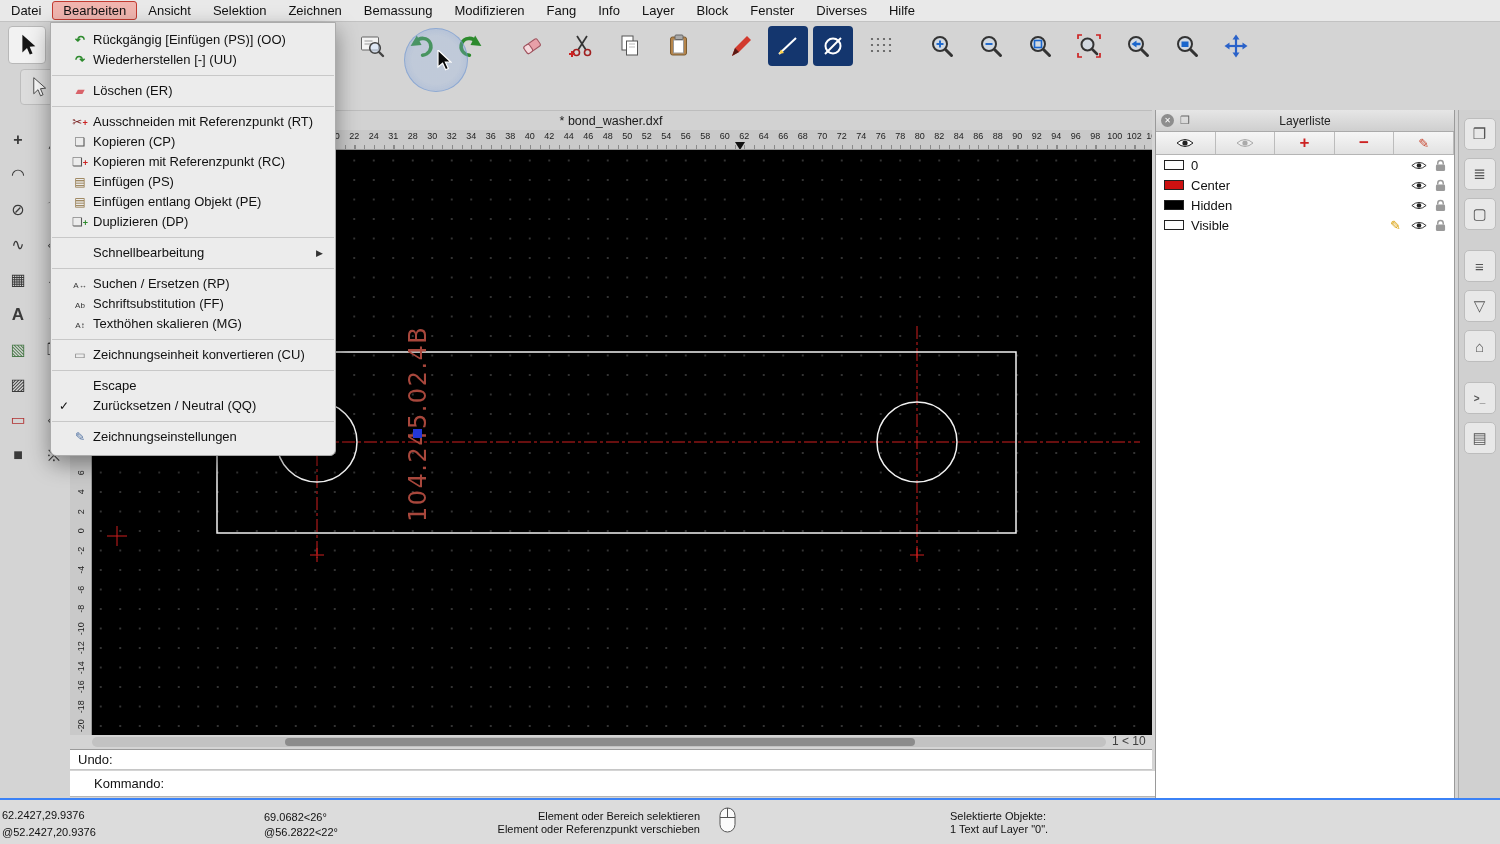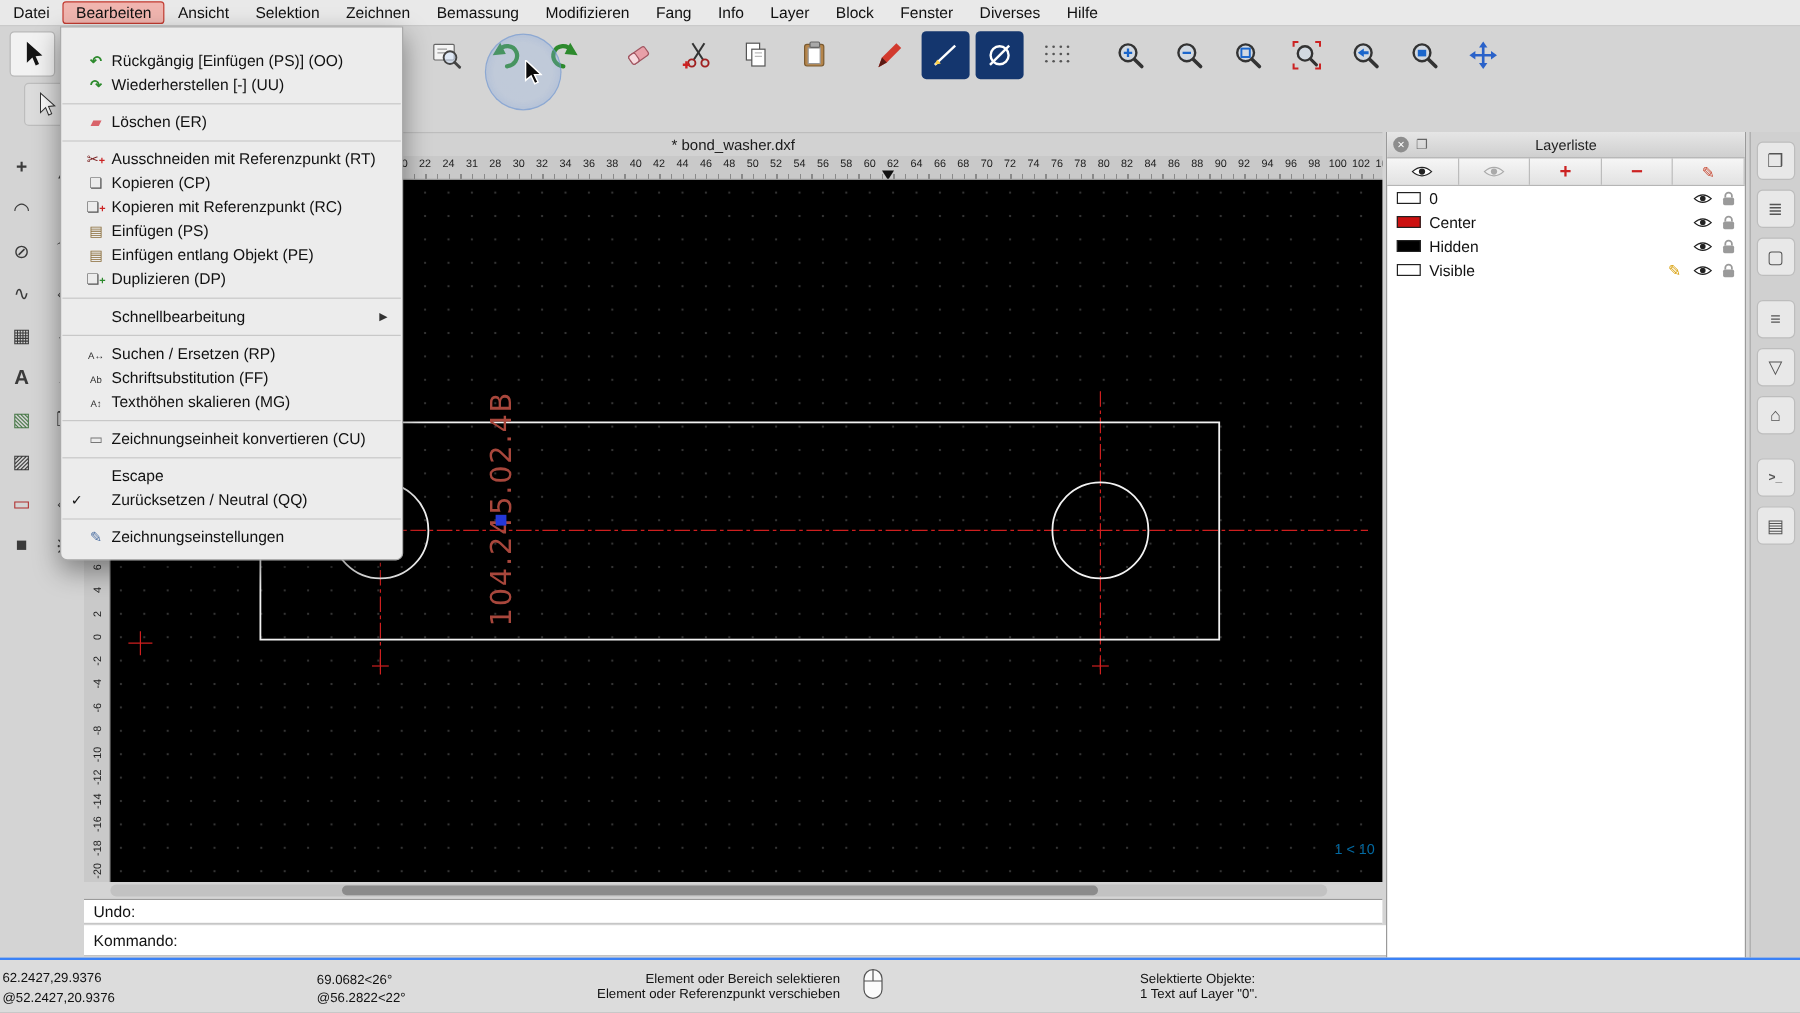--- a/index.html
+++ b/index.html
@@ -68,25 +68,25 @@
   .lnum{flex:0 0 19.5px;height:19.5px;width:22px;display:flex;align-items:center;justify-content:center;
         transform:rotate(-90deg);font-size:9px;color:#222;}
   .canvas{position:absolute;left:92px;top:150px;width:1060px;height:585px;background:#000;overflow:hidden;
           background-image:radial-gradient(circle,#343434 1px,transparent 1.3px);
           background-size:19.5px 19.5px;background-position:-1px 0.75px;}
   .canvas svg{position:absolute;left:0;top:0;}
 
   
   .hscroll{position:absolute;left:92px;top:737px;width:1014px;height:10px;background:#c2c2c2;border-radius:5px;}
   .hthumb{position:absolute;left:193px;top:1px;width:630px;height:8px;background:#8b8b8b;border-radius:4px;}
-  .page-ind{position:absolute;left:1112px;top:701px;font-size:12px;color:#0369a1;}
+  .page-ind{position:absolute;left:1112px;top:734px;font-size:12px;color:#404040;}
   .undo-bar{position:absolute;left:70px;top:749px;width:1082px;height:21px;background:#fff;
             border-top:1px solid #9a9a9a;border-bottom:1px solid #c6c6c6;font-size:13px;line-height:19px;padding-left:8px;}
   .cmd-bar{position:absolute;left:70px;top:771px;width:1162px;height:26px;background:#fff;display:flex;
-           align-items:center;font-size:13px;padding-left:8px;border-bottom:1px solid #b5b5b5;}
+           align-items:center;font-size:13px;padding-left:24px;border-bottom:1px solid #b5b5b5;}
   .cmd-input{flex:1;border:none;outline:none;font-size:13px;margin-left:6px;font-family:"Liberation Sans",sans-serif;}
   .cmd-btn{width:22px;height:17px;margin-right:5px;border:1px solid #666;border-radius:2px;background:#f4f4f4;
            font-size:9px;line-height:14px;color:#555;padding:0;}
 
   
   .layer-panel{position:absolute;left:1155px;top:110px;width:300px;height:688px;background:#fff;
                border-left:1px solid #9a9a9a;border-right:1px solid #9a9a9a;}
   .lp-header{height:22px;background:linear-gradient(#e6e6e6,#cfcfcf);border-bottom:1px solid #aaa;
              display:flex;align-items:center;font-size:12px;position:relative;}
   .lp-title{position:absolute;left:0;right:0;text-align:center;color:#222;}
@@ -131,21 +131,21 @@
              border-top:2px solid #3b82f6;font-size:11px;color:#111;}
   .sb-abs1{position:absolute;left:2px;top:9px;}
   .sb-abs2{position:absolute;left:2px;top:26px;}
   .sb-pol1{position:absolute;left:264px;top:11px;}
   .sb-pol2{position:absolute;left:264px;top:26px;}
   .sb-hints{position:absolute;right:800px;top:10px;text-align:right;line-height:13px;}
   .sb-mouse{position:absolute;left:719px;top:7px;}
   .sb-sel{position:absolute;left:950px;top:10px;line-height:13px;}
 
   
-  .dropdown{position:absolute;left:50px;top:22px;width:286px;background:#ececec;margin:0;padding:18px 0 8px 0;
+  .dropdown{position:absolute;left:50px;top:22px;width:286px;background:#ececec;margin:0;padding:7px 0 8px 0;
             list-style:none;border:1px solid #ababab;border-radius:0 0 6px 6px;
             box-shadow:0 8px 22px rgba(0,0,0,.4);z-index:50;font-size:13px;}
   .dropdown li{position:relative;height:20px;line-height:20px;padding-left:42px;white-space:nowrap;cursor:default;}
   .dropdown li[data-type="separator"]{height:0;border-top:1px solid #c8c8c8;margin:5px 1px;padding:0;}
   .dropdown li[data-state="highlighted"]{background:#efb7b1;box-shadow:inset 0 0 0 1px #c23b31;}
   .dropdown li[data-state="checked"]::before{content:"✓";position:absolute;left:8px;top:0;font-size:12px;}
   .dropdown li[data-sub="true"]::after{content:"▶";position:absolute;right:12px;top:0;font-size:9px;color:#333;}
   .mi{position:absolute;left:20px;top:0;width:18px;text-align:center;font-size:12px;}
   [data-icon="undo"] .mi::before{content:"↶";color:#2d8a2d;font-weight:bold;}
   [data-icon="redo"] .mi::before{content:"↷";color:#2d8a2d;font-weight:bold;}

